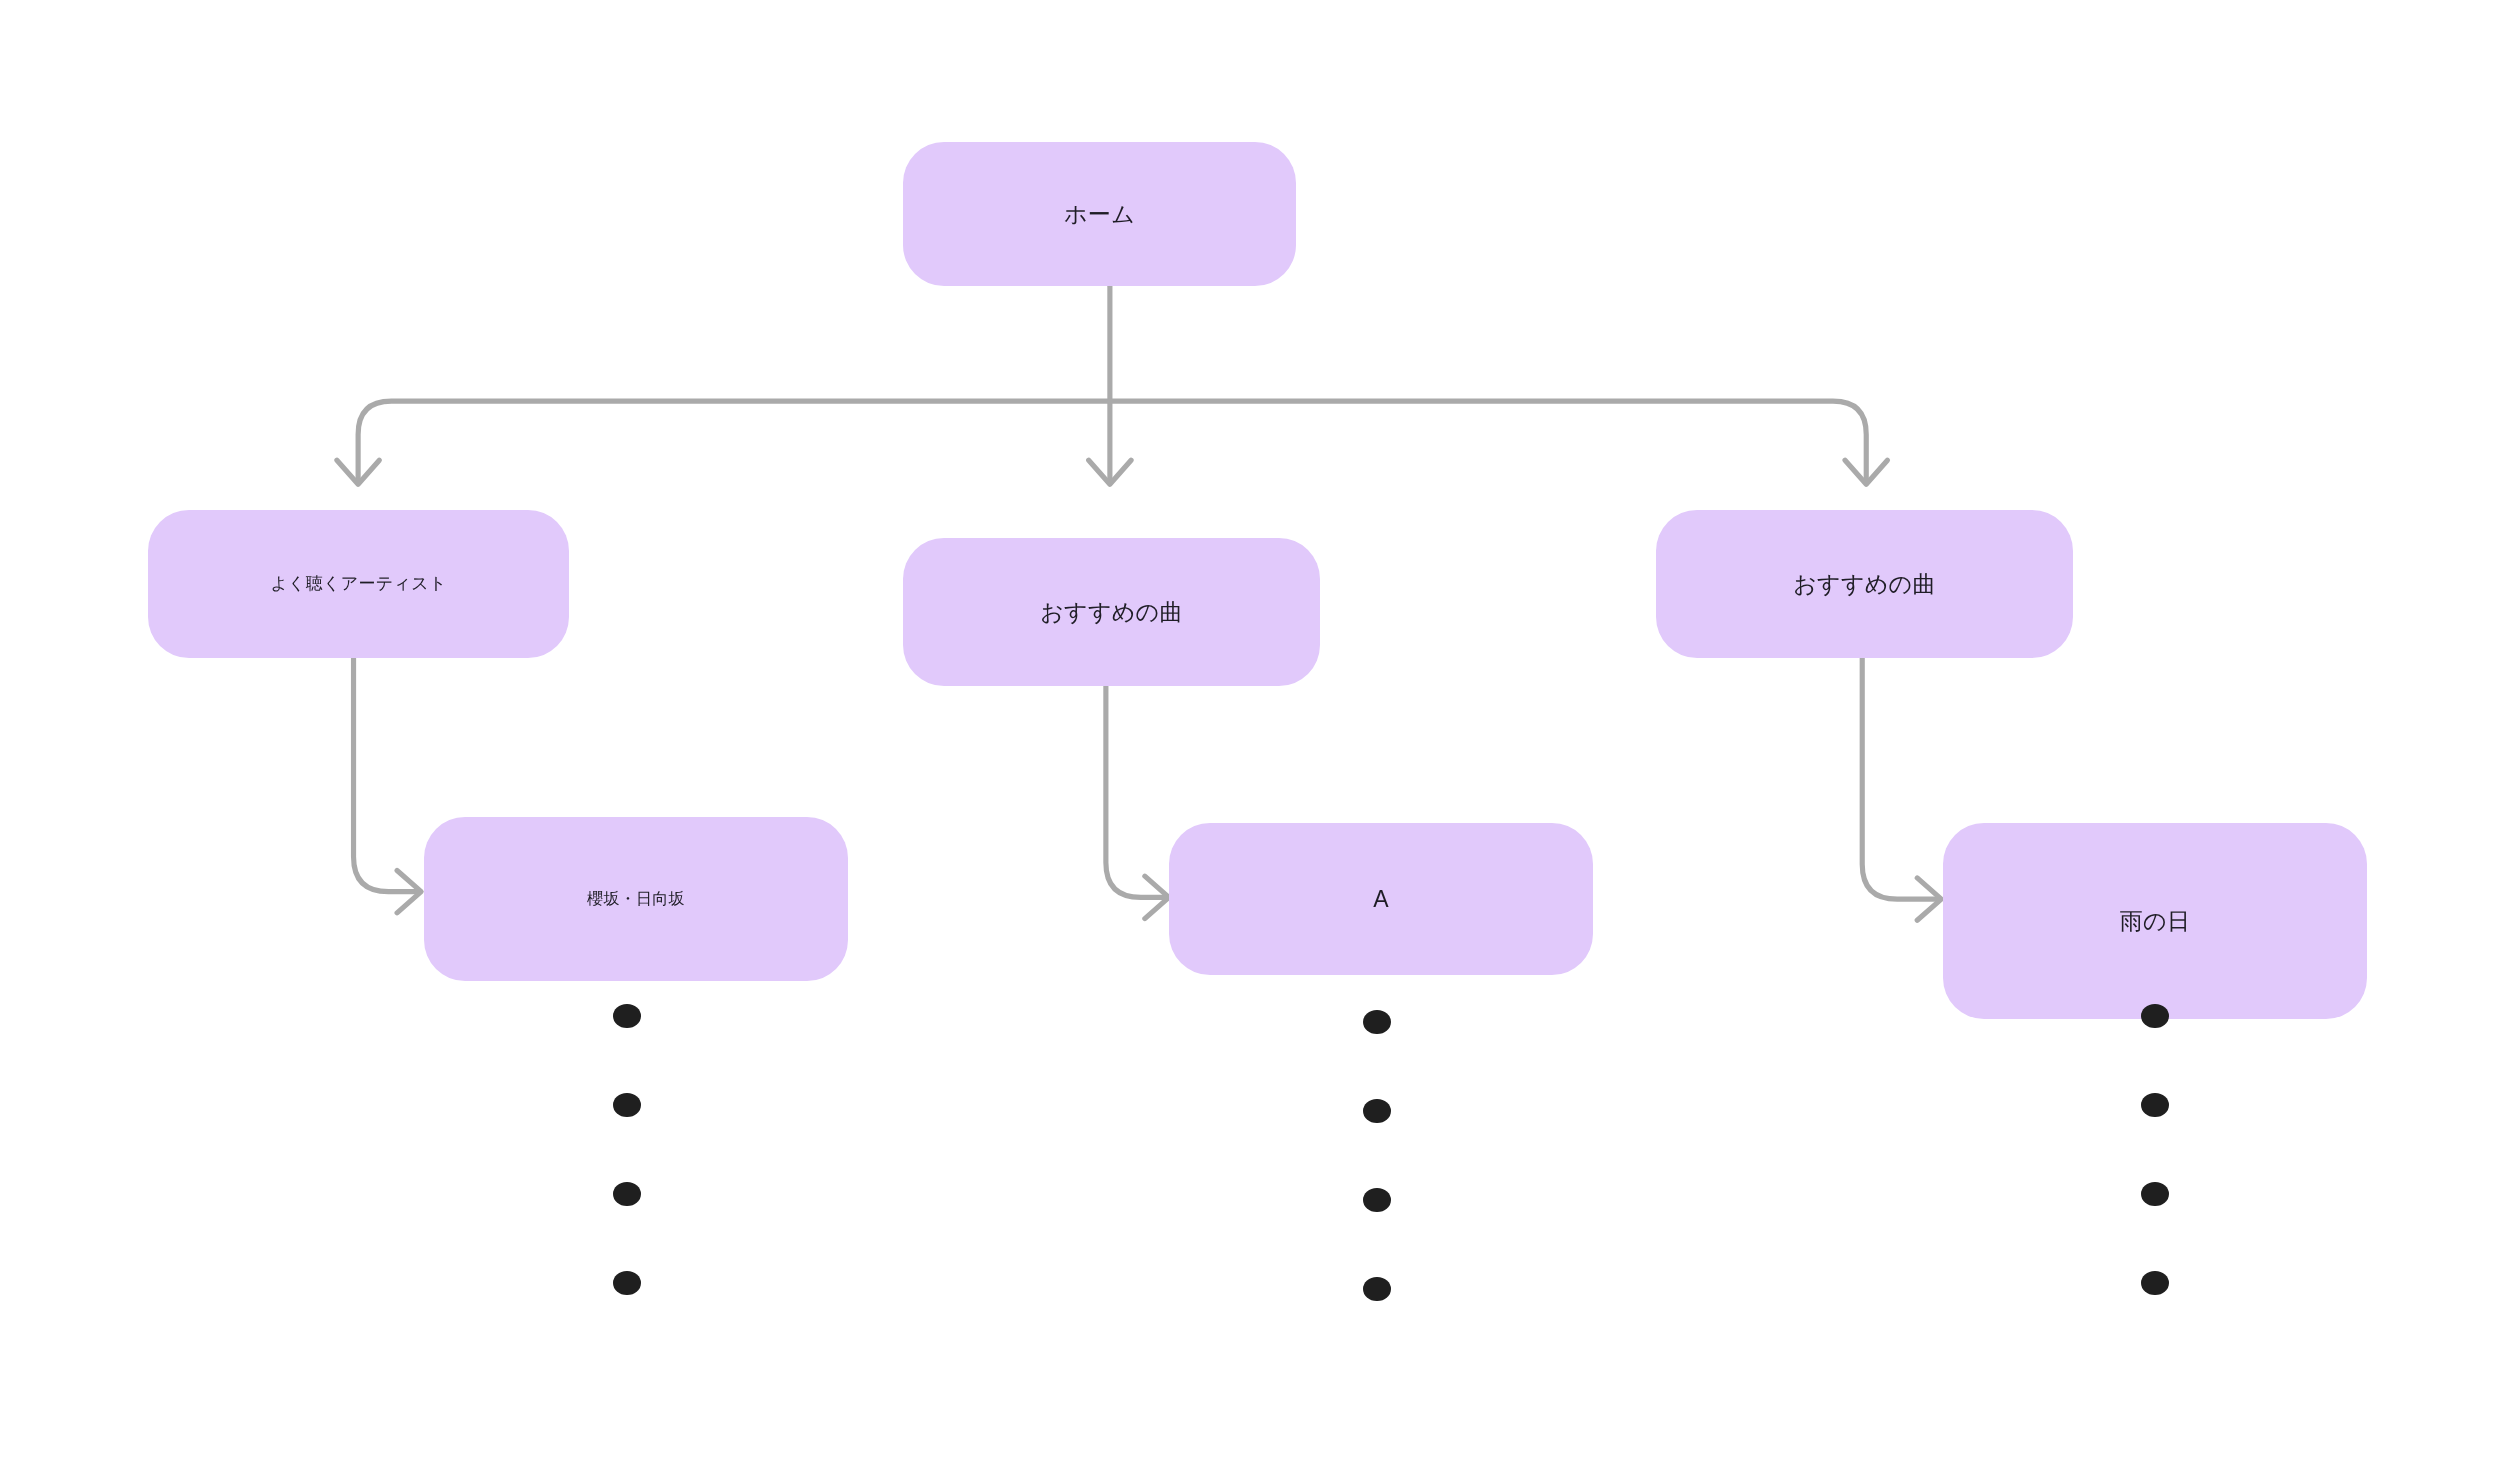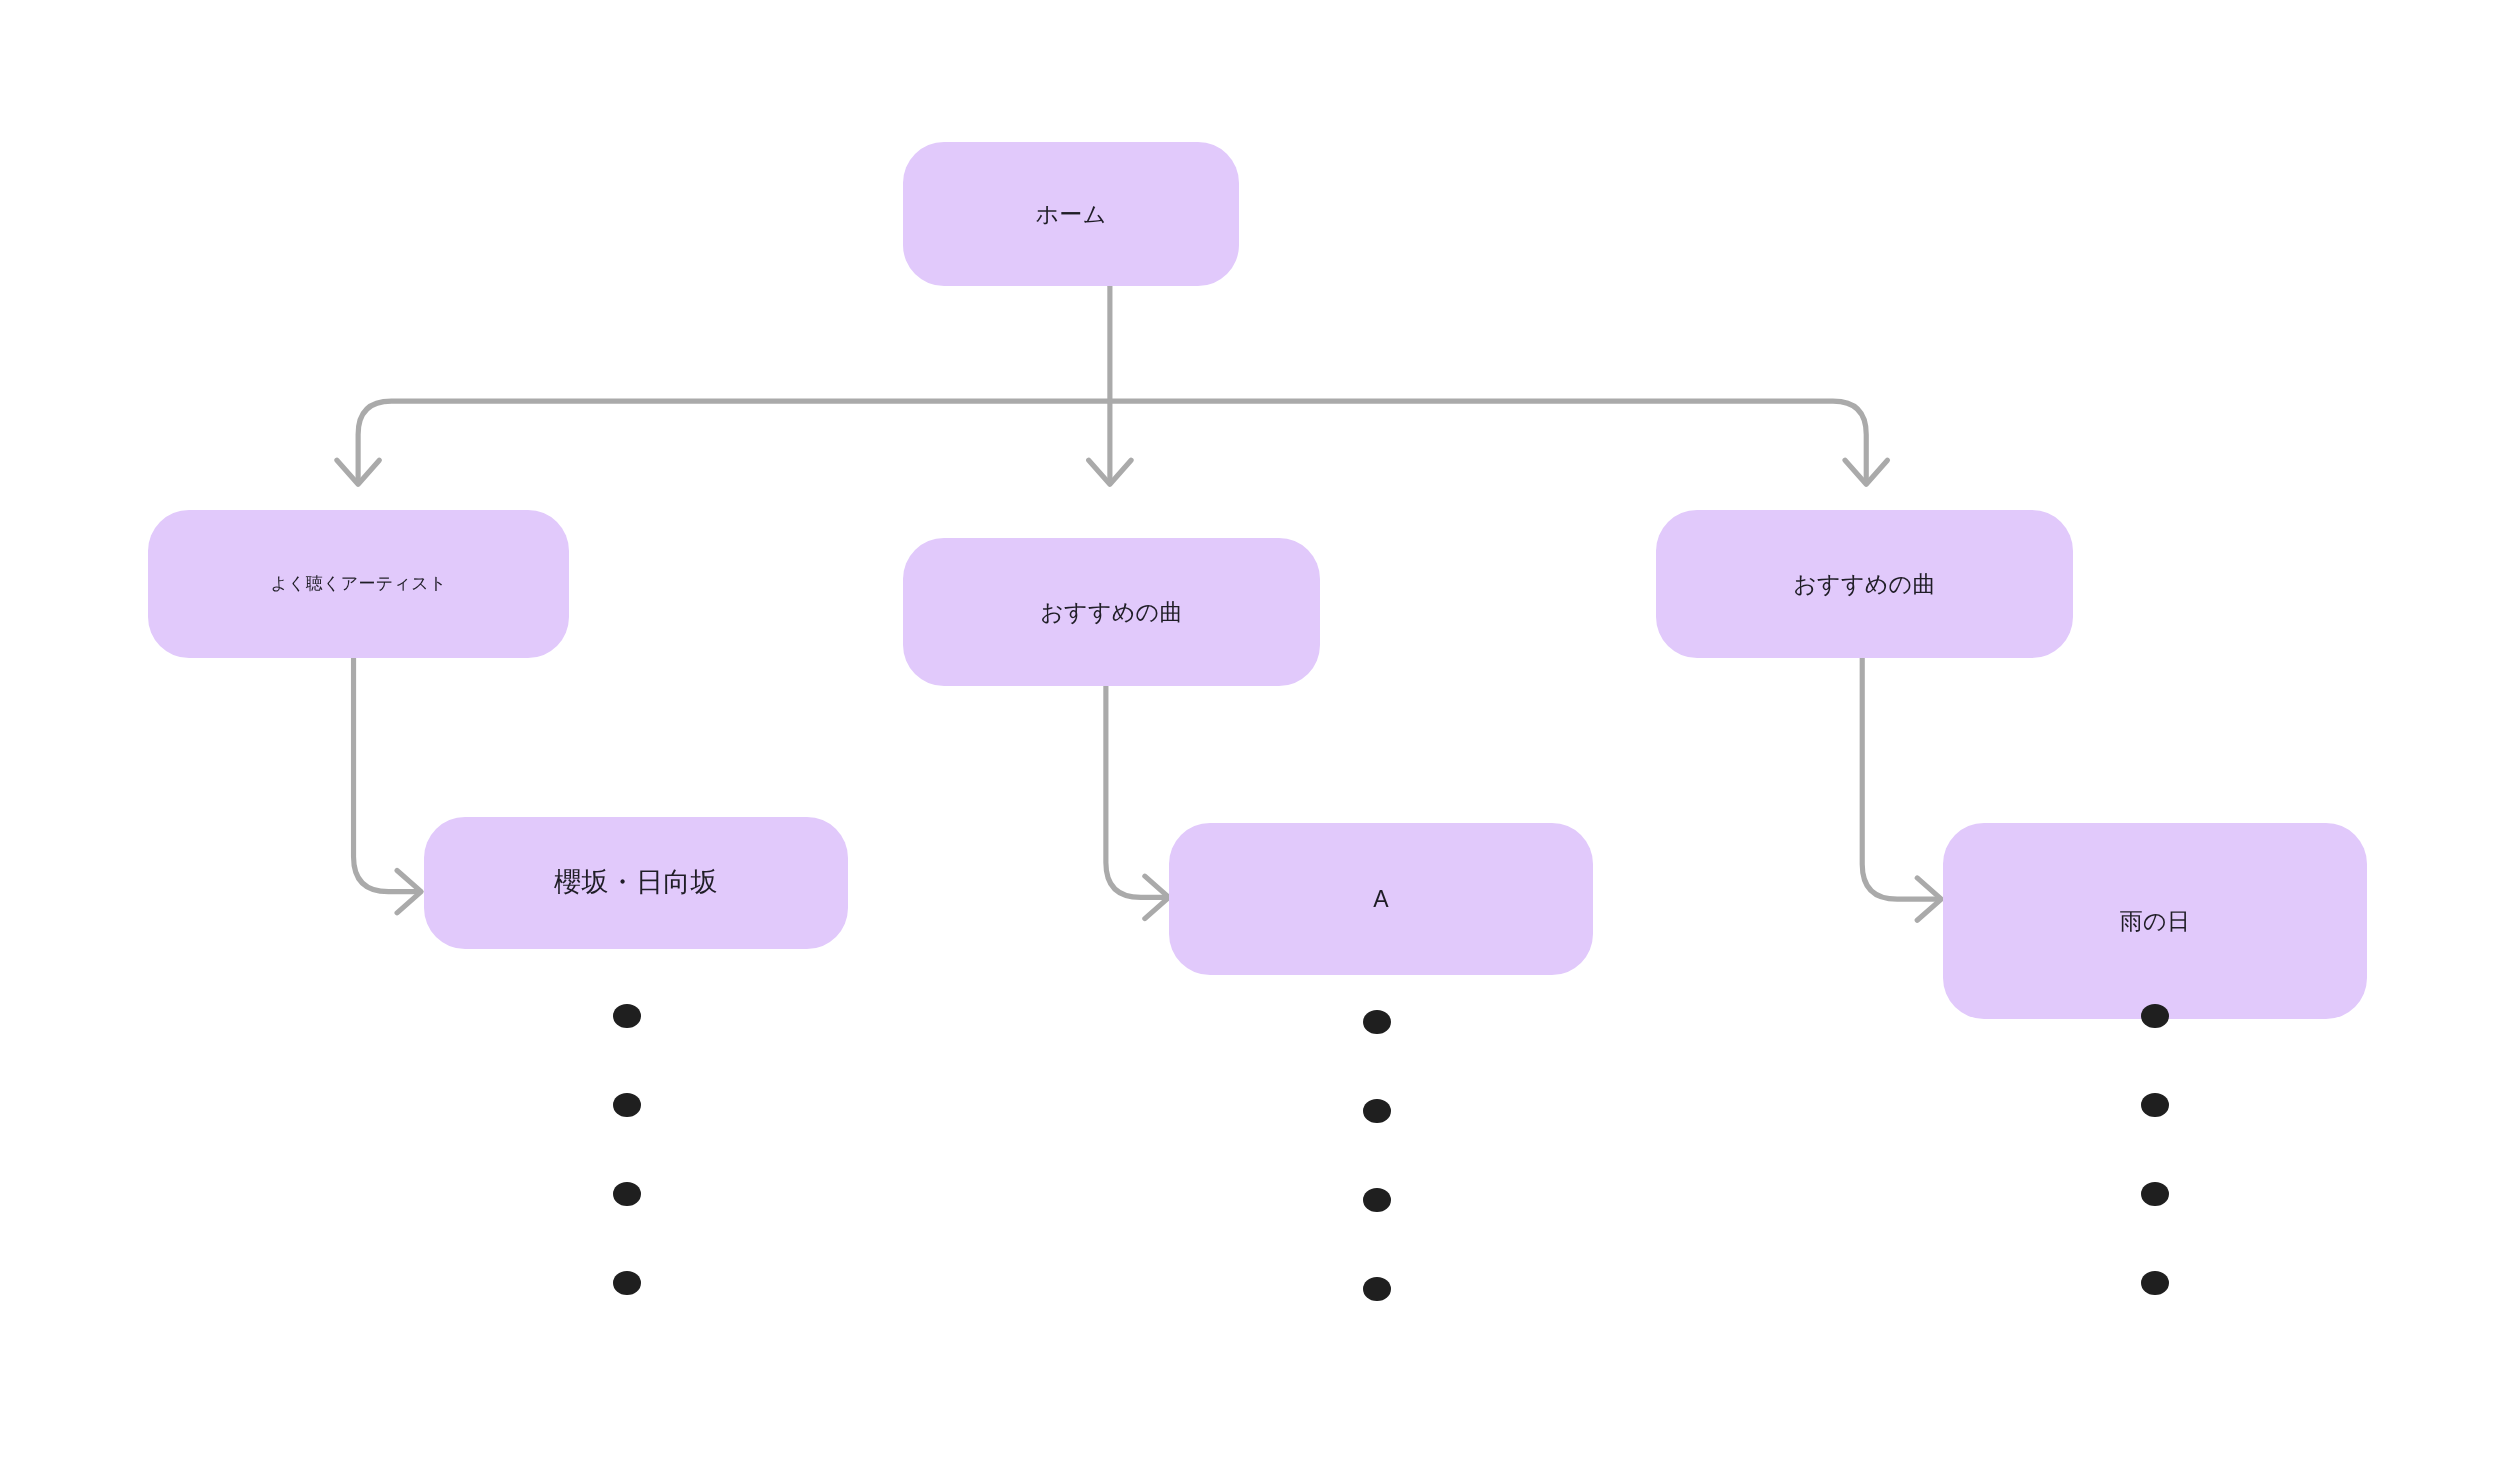--- a/index.html
+++ b/index.html
@@ -80,37 +80,37 @@
       <path d="M 693 1519 L 735 1556 L 693 1593"></path>
 
       <path d="M 1930 1148 L 1930 1505 Q 1930 1566 1991 1566 L 2035 1566"></path>
       <path d="M 1998 1529 L 2040 1566 L 1998 1603"></path>
 
       <path d="M 3250 1148 L 3250 1508 Q 3250 1569 3311 1569 L 3383 1569"></path>
       <path d="M 3346 1532 L 3388 1569 L 3346 1606"></path>
     </g>
   </svg>
 
-  <div class="node" style="left:903px; top:142px; width:336px; height:144px; font-size:23px;">
+  <div class="node" style="left:903px; top:142px; width:393px; height:144px; font-size:23px;">
     <span class="node-label">ホーム</span>
   </div>
 
   <div class="node" style="left:148px; top:510px; width:421px; height:148px; font-size:17px;">
     <span class="node-label">よく聴くアーティスト</span>
   </div>
 
   <div class="node" style="left:903px; top:510px; width:417px; height:148px; font-size:23px;margin-top:28px;">
     <span class="node-label">おすすめの曲</span>
   </div>
 
   <div class="node" style="left:1656px; top:510px; width:417px; height:148px; font-size:23px;">
     <span class="node-label">おすすめの曲</span>
   </div>
 
-  <div class="node" style="left:424px; top:817px; width:424px; height:132px; font-size:27px;">
+  <div class="node" style="left:424px; top:817px; width:424px; height:164px; font-size:16px;">
     <span class="node-label">櫻坂・日向坂</span>
   </div>
 
   <div class="node" style="left:1169px; top:823px; width:424px; height:152px; font-size:23px;">
     <span class="node-label">A</span>
   </div>
 
   <div class="node" style="left:1943px; top:823px; width:424px; height:196px; font-size:23px;">
     <span class="node-label">雨の日</span>
   </div>

